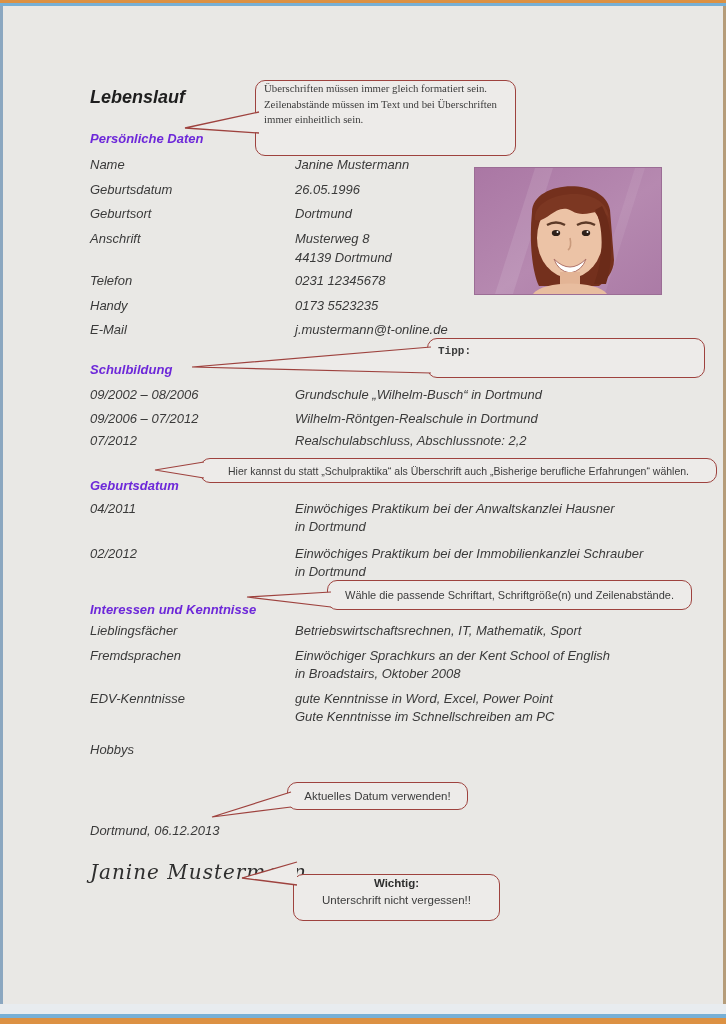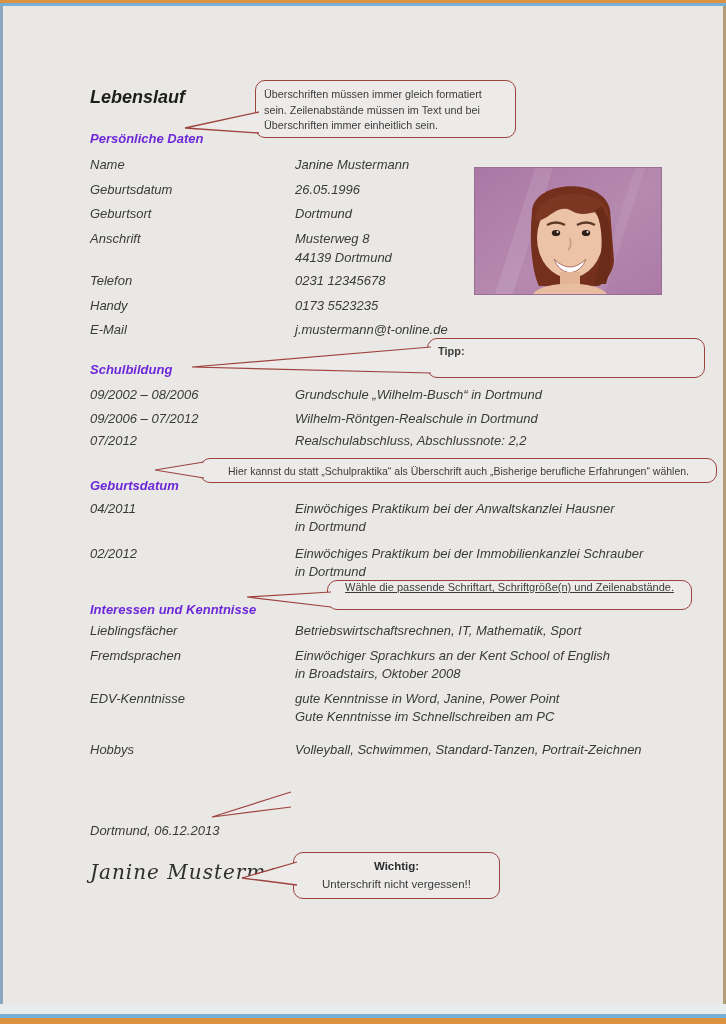--- a/index.html
+++ b/index.html
@@ -20,33 +20,33 @@
 
   
   .t { position:absolute; font-size:13px; line-height:17px; white-space:nowrap;font-style:italic; }
   .h1 { font-size:18px; font-weight:bold; color:#1e1e1e; }
   .h  { font-weight:bold; color:#6d28d9; }
   .sig { font-family:"DejaVu Serif", serif; font-style:italic; font-size:20px; color:#2e2e2e; letter-spacing:1px; }
 
   
   .co { position:absolute; background:#edebe9; border:1.4px solid #9e423e;
         border-radius:10px; color:#3c3c3c; box-sizing:border-box; z-index:2; }
-  .co1 { left:255px; top:80px; width:261px; height:58px; font-size:10.8px;
-         line-height:1.45; padding:6px 8px; }
+  .co1 { left:255px; top:80px; width:261px; height:76px; font-size:10.8px;
+         line-height:1.45; padding:0 8px;font-family:Liberation Serif, serif; }
   .co2 { left:427px; top:338px; width:278px; height:40px; font-size:11px;
-         line-height:1.35; padding:5px 8px 5px 10px; display:flex; gap:24px; }
+         line-height:1.35; padding:5px 8px 5px 10px; display:flex; gap:24px;font-family:Liberation Mono, monospace; }
   .co2 b { white-space:nowrap; }
   .co3 { left:200px; top:458px; width:517px; height:25px; font-size:10.5px;
          display:flex; align-items:center; justify-content:center; white-space:nowrap; }
   .co4 { left:327px; top:580px; width:365px; height:30px; font-size:11px;
-         display:flex; align-items:flex-start; justify-content:center; white-space:nowrap;text-decoration:underline; }
+         display:flex; align-items:center; justify-content:center; white-space:nowrap; }
   .co5 { left:287px; top:782px; width:181px; height:28px; font-size:11.5px;
          display:flex; align-items:center; justify-content:center; white-space:nowrap; }
-  .co6 { left:293px; top:852px; width:207px; height:47px; font-size:11.5px; line-height:1.5;
-         display:flex; flex-direction:column; align-items:center; justify-content:center; }
+  .co6 { left:293px; top:874px; width:207px; height:47px; font-size:11.5px; line-height:1.5;
+         display:flex; flex-direction:column; align-items:center; justify-content:flex-start; }
   .co6 b { color:#2e2e2e; }
 
   .tails { position:absolute; left:0; top:0; width:726px; height:1024px;
            z-index:3; pointer-events:none; }
 
   .photo { position:absolute; left:474px; top:167px; width:188px; height:128px;
            border:1px solid #9b6d95; box-sizing:border-box; z-index:1; }
   .photo svg { display:block; }
 </style>
 </head>
@@ -134,39 +134,41 @@
   <div class="t" style="left:295px;top:545px">Einwöchiges Praktikum bei der Immobilienkanzlei Schrauber</div>
   <div class="t" style="left:295px;top:563px">in Dortmund</div>
 
   <div class="t h" style="left:90px;top:601px">Interessen und Kenntnisse</div>
   <div class="t" style="left:90px;top:622px">Lieblingsfächer</div>
   <div class="t" style="left:295px;top:622px">Betriebswirtschaftsrechnen, IT, Mathematik, Sport</div>
   <div class="t" style="left:90px;top:647px">Fremdsprachen</div>
   <div class="t" style="left:295px;top:647px">Einwöchiger Sprachkurs an der Kent School of English</div>
   <div class="t" style="left:295px;top:665px">in Broadstairs, Oktober 2008</div>
   <div class="t" style="left:90px;top:690px">EDV-Kenntnisse</div>
-  <div class="t" style="left:295px;top:690px">gute Kenntnisse in Word, Janine, Power Point</div>
+  <div class="t" style="left:295px;top:690px">gute Kenntnisse in Word, Excel, Power Point</div>
   <div class="t" style="left:295px;top:708px">Gute Kenntnisse im Schnellschreiben am PC</div>
   <div class="t" style="left:90px;top:741px">Hobbys</div>
-  <div class="t" style="left:295px;top:741px">Volleyball, Schwimmen, Standard-Tanzen, Portrait-Zeichnen</div>
 
   <div class="t" style="left:90px;top:822px">Dortmund, 06.12.2013</div>
   <div class="t sig" style="left:90px;top:864px">Janine Mustermann</div>
 
   <div class="co co1">
     <span>Überschriften müssen immer gleich formatiert sein. Zeilenabstände müssen im Text und bei Überschriften immer einheitlich sein.</span>
   </div>
   <div class="co co2">
     <b>Tipp:</b>
   </div>
   <div class="co co3">
     <span>Hier kannst du statt „Schulpraktika“ als Überschrift auch „Bisherige berufliche Erfahrungen“ wählen.</span>
   </div>
   <div class="co co4">
     <span>Wähle die passende Schriftart, Schriftgröße(n) und Zeilenabstände.</span>
+  </div>
+  <div class="co co5">
+    <span>Aktuelles Datum verwenden!</span>
   </div>
   <div class="co co6">
     <b>Wichtig:</b>
     <span>Unterschrift nicht vergessen!!</span>
   </div>
 
   <svg class="tails" viewBox="0 0 726 1024">
     <path d="M259,112 L185,128 L259,133" fill="#edebe9" stroke="#9e423e" stroke-width="1.3"></path>
     <path d="M431,347 L192,367 L431,373" fill="#edebe9" stroke="#9e423e" stroke-width="1.2"></path>
     <path d="M204,462 L155,470 L204,478" fill="#edebe9" stroke="#9e423e" stroke-width="1.2"></path>

